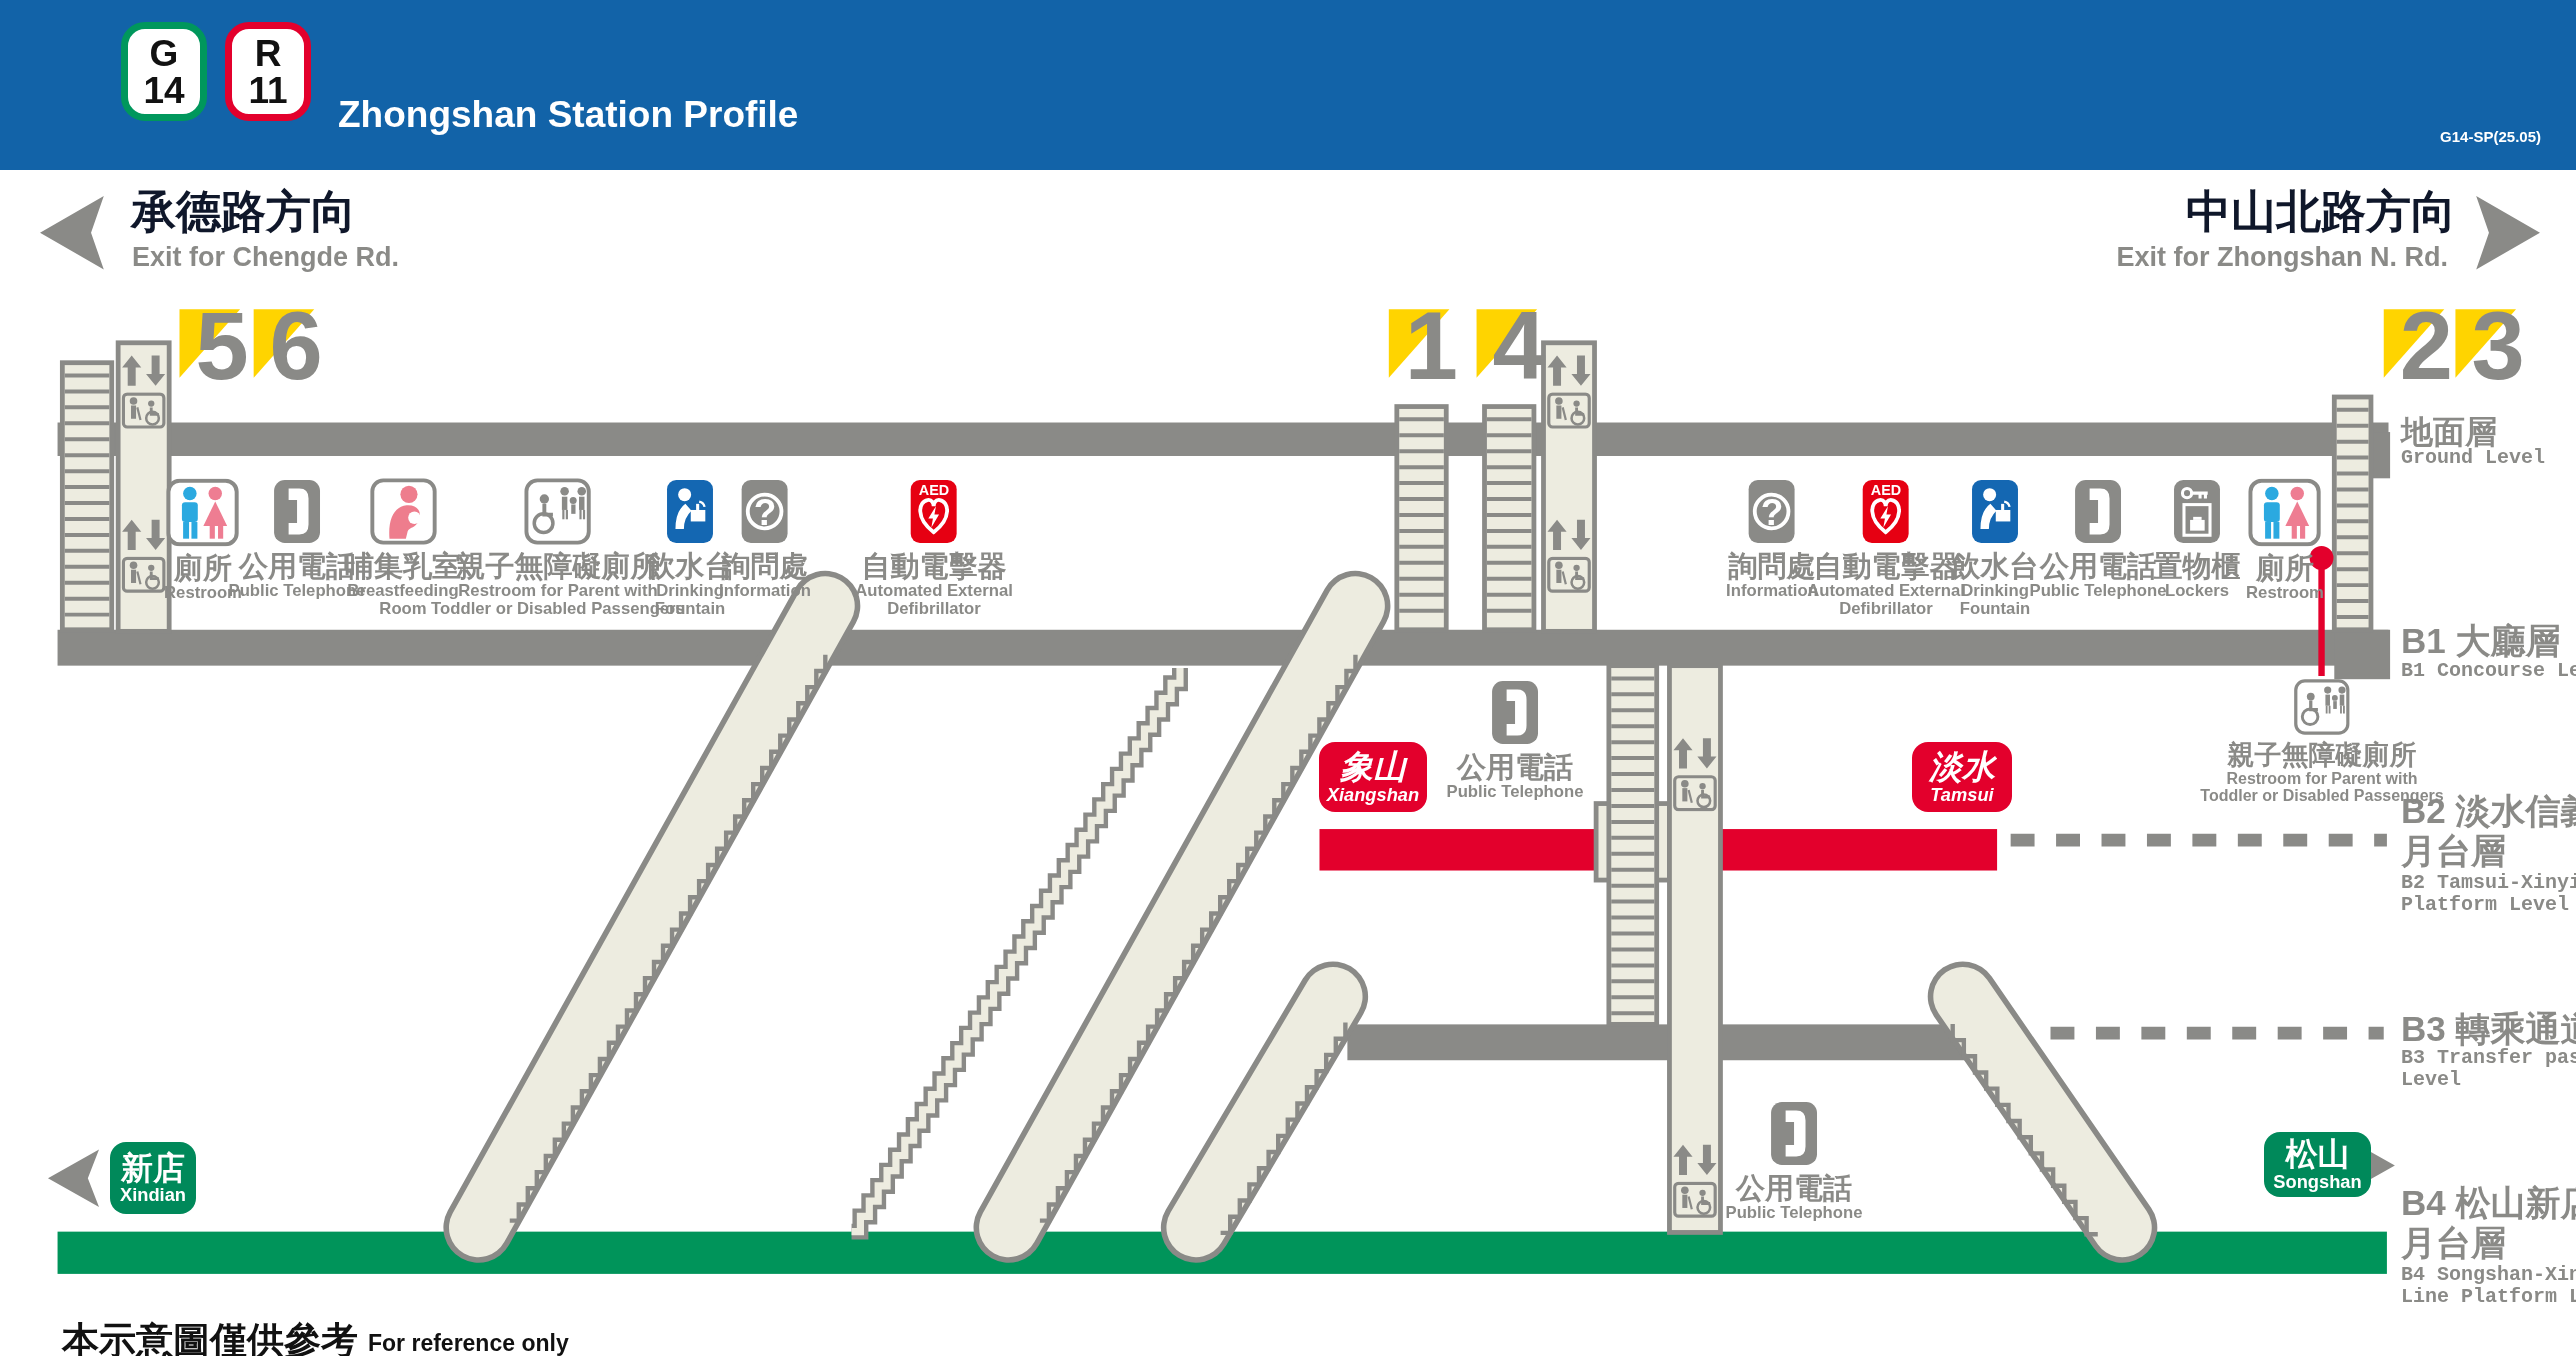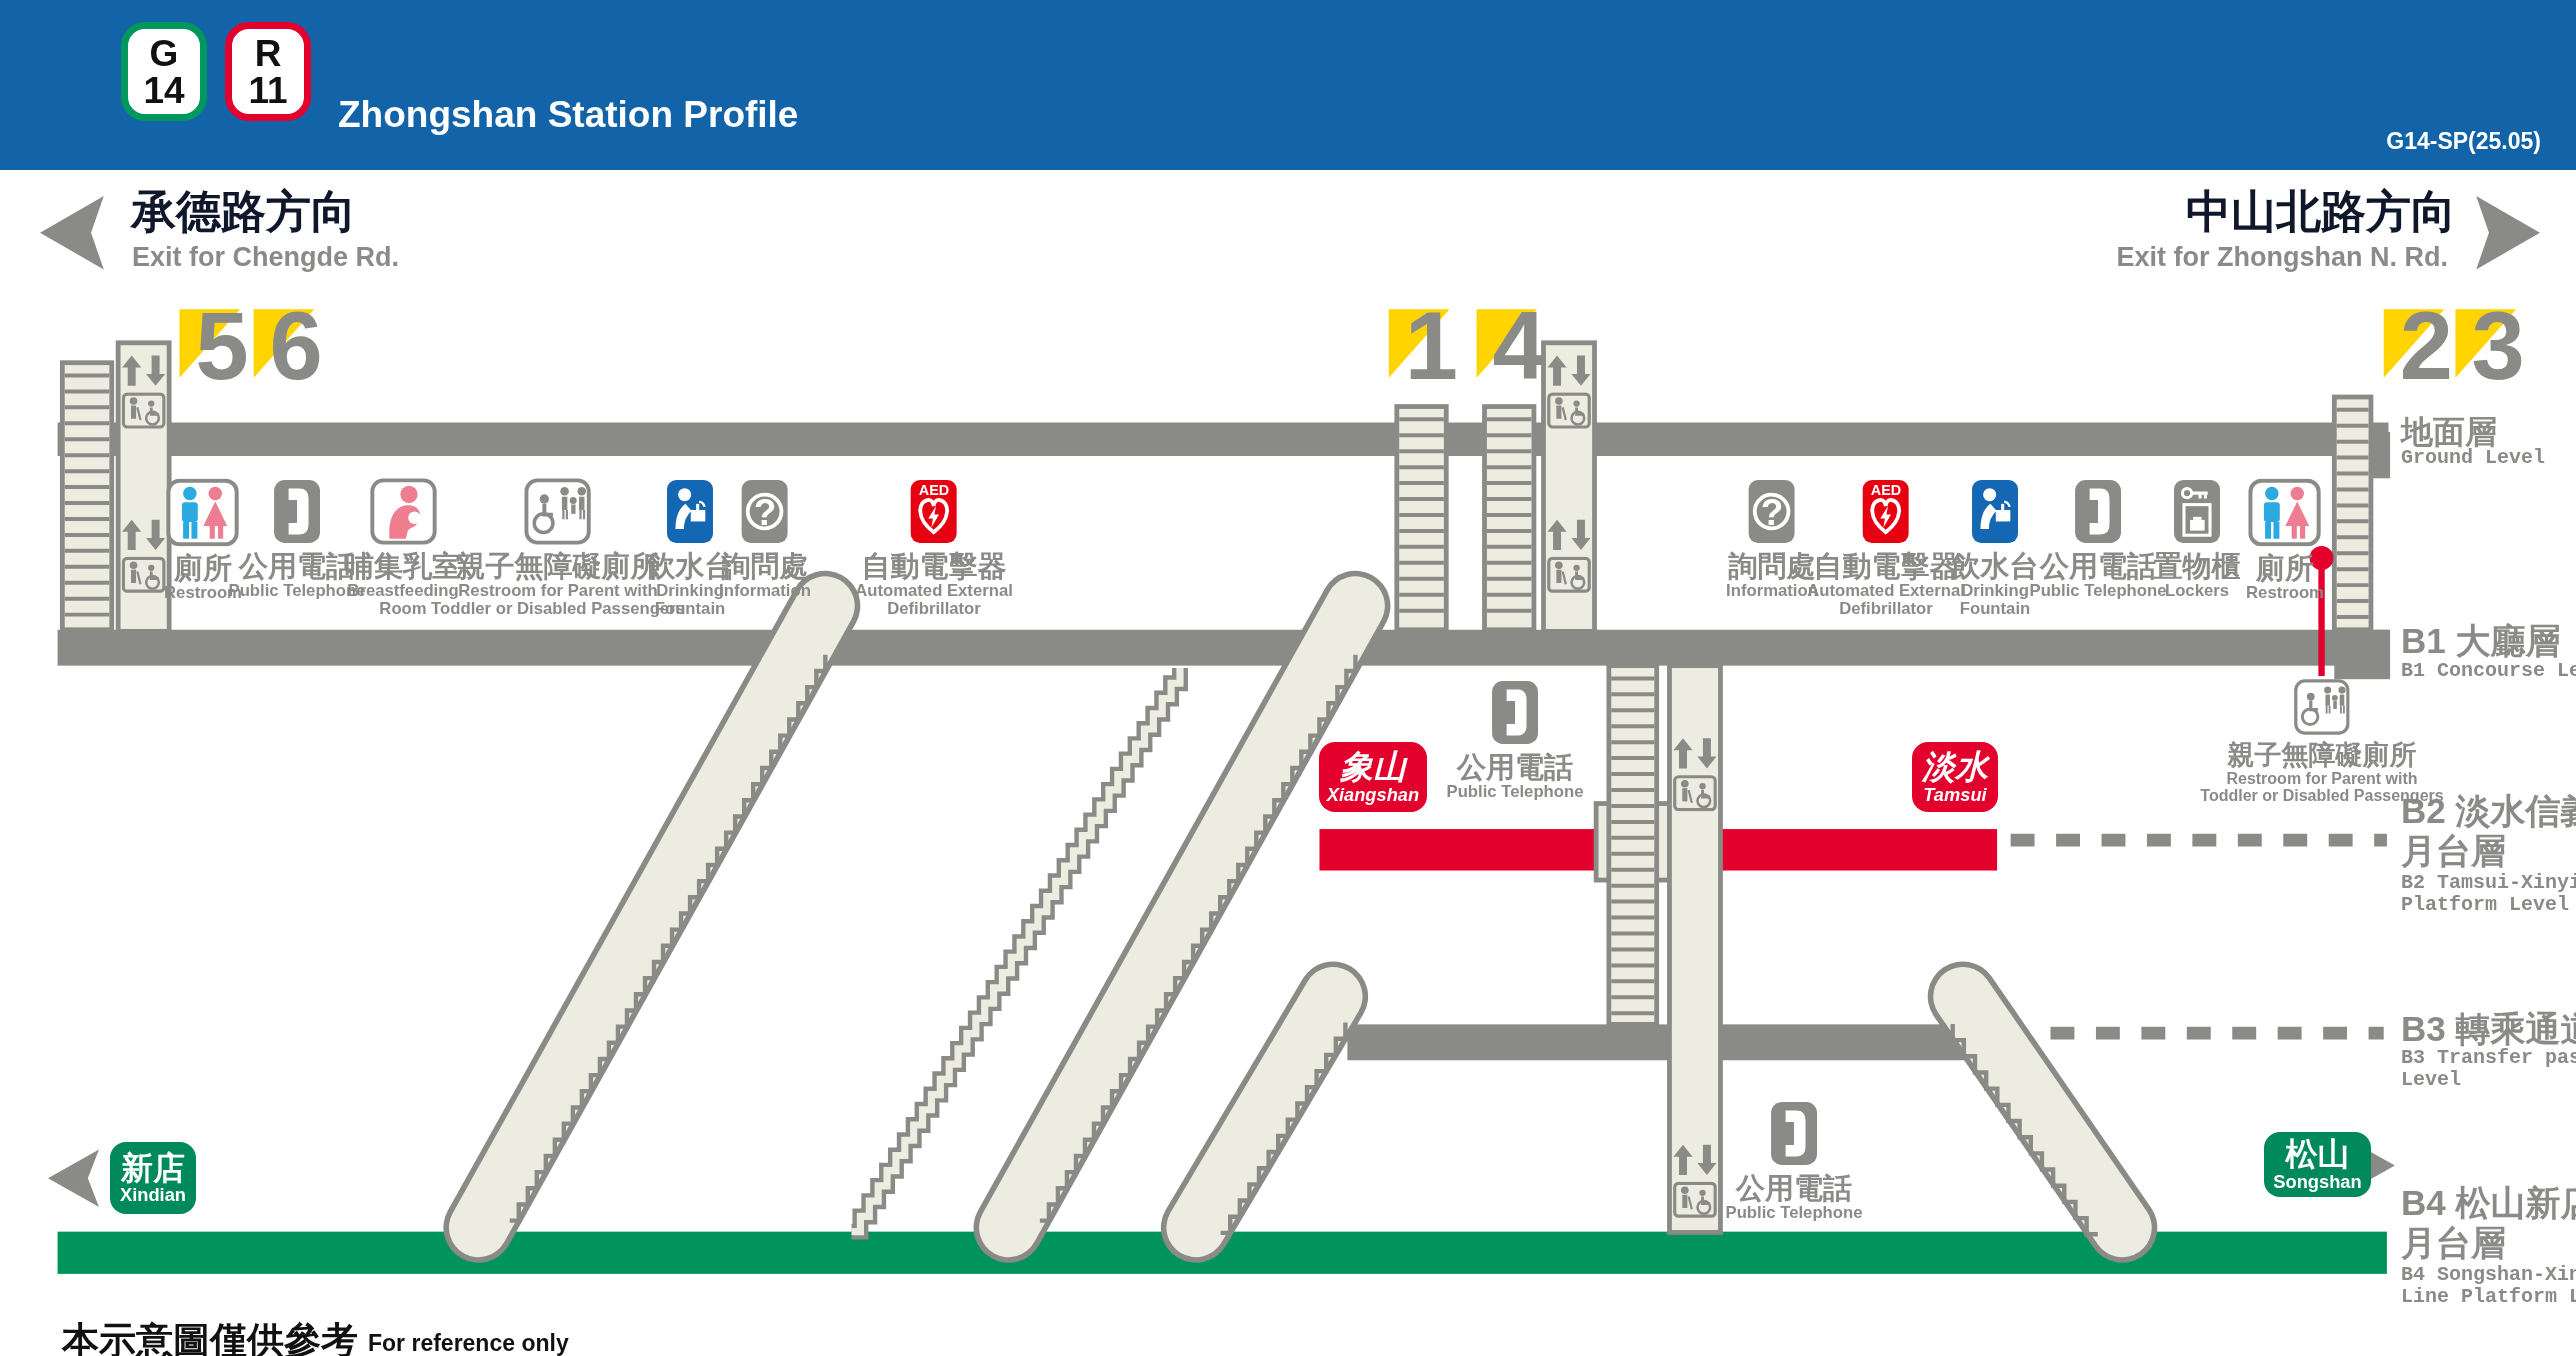--- a/index.html
+++ b/index.html
@@ -11,21 +11,21 @@
 
   
   .header { position:absolute; left:0; top:0; width:2576px; height:170px; background:#1263a8; }
   .badge { position:absolute; top:22px; width:86px; height:99px; background:#fff; border-radius:24px;
            display:flex; flex-direction:column; align-items:center; justify-content:center;
            color:#111; font-size:37px; line-height:1.0; }
   .badge-g { left:121px; border:7.2px solid #00975c; }
   .badge-r { left:225px; border:7.2px solid #e3002c; }
   .title-cn { position:absolute; left:335px; top:12.8px; color:#fff; font-size:67px; letter-spacing:1.6px; white-space:nowrap; }
   .title-en { position:absolute; left:338px; top:94px; color:#fff; font-size:37px; white-space:nowrap; }
-  .hcode { position:absolute; right:35px; top:128px; color:#fff; font-size:23px;margin-left:48px; }
+  .hcode { position:absolute; right:35px; top:128px; color:#fff; font-size:15px;margin-left:48px; }
 
   
   .dir-cn { position:absolute; color:#0f172a; font-size:45px; white-space:nowrap; top:182px; }
   .dir-en { position:absolute; color:#8a8a87; font-size:27px; white-space:nowrap; top:242px; }
   .dl1 { left:131px; } .dl2 { left:132px; }
   .dr1 { right:120px; text-align:center; } .dr2 { right:128px; text-align:left; }
 
   
   .lv { position:absolute; left:2401px; color:#8a8a87; white-space:nowrap; }
   .lv-cn { font-size:35px; } .lv-cn-sm { font-size:32px; } .lv-en { font-size:20px;font-family:Liberation Mono, monospace; }
@@ -37,21 +37,21 @@
   .fac .en { font-size:16.7px; line-height:1.1; white-space:nowrap; }
   .fac .aed-tag { position:absolute; top:4px; left:0; width:100%; text-align:center; color:#fff; font-size:14.4px; }
   .fac .q-tag  { position:absolute; top:14.4px; left:0; width:100%; text-align:center; color:#fff; font-size:37px; }
 
   
   .tbadge { position:absolute; border-radius:16px; color:#fff; text-align:center;
             display:flex; flex-direction:column; align-items:center; justify-content:center; line-height:1.05; }
   .tb-red { background:#e3002c;font-style:italic; } .tb-green { background:#00895a; }
   .tb-cn { font-size:33px; } .tb-en { font-size:18.3px; }
   .tb-xiangshan { left:1319px; top:742px; width:108px; height:70px; }
-  .tb-tamsui   { left:1912px; top:742px; width:86px; height:70px; }
+  .tb-tamsui   { left:1912px; top:742px; width:100px; height:70px; }
   .tb-xindian  { left:110px;  top:1142px; width:86px; height:72px; }
   .tb-songshan { left:2228px; top:1132px; width:107px; height:65px;margin-left:36px; }
   .tb-songshan .tb-cn, .tb-xindian .tb-cn { font-size:32px; }
 
   .footer-cn { position:absolute; left:62px; top:1316px; color:#111; font-size:37px; white-space:nowrap; }
   .footer-en { position:absolute; left:368px; top:1330px; color:#111; font-size:23px; white-space:nowrap; }
 
   svg { display:block; font-family:inherit; }
   #diagram { position:absolute; left:0; top:0; }
 </style>

